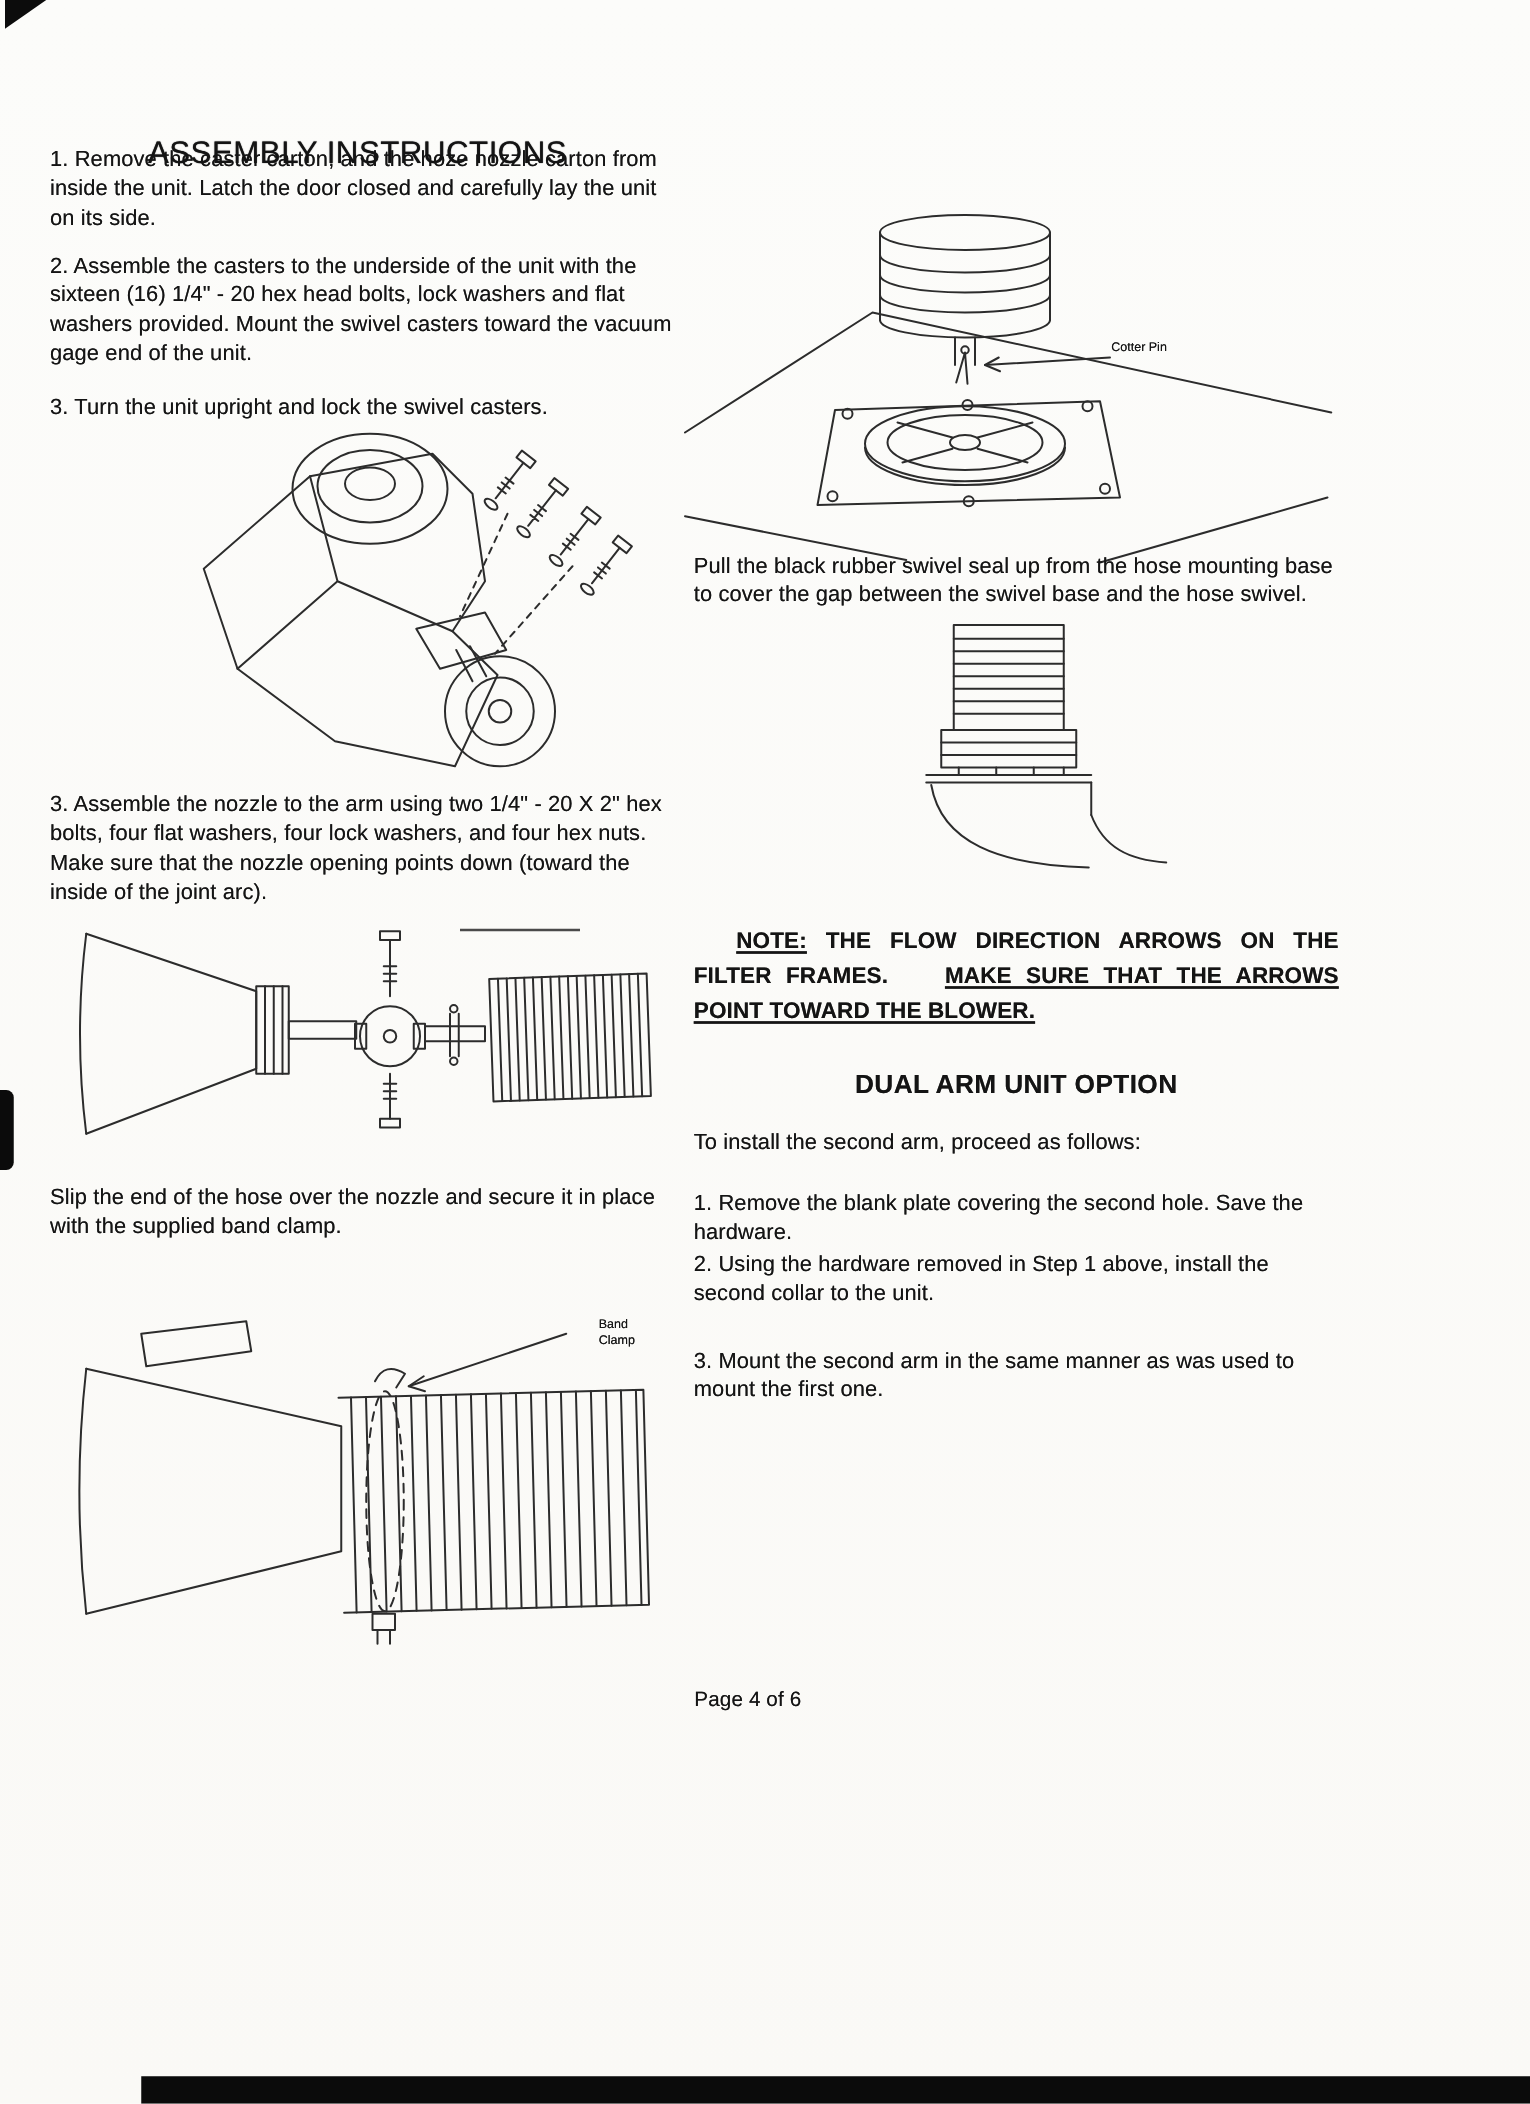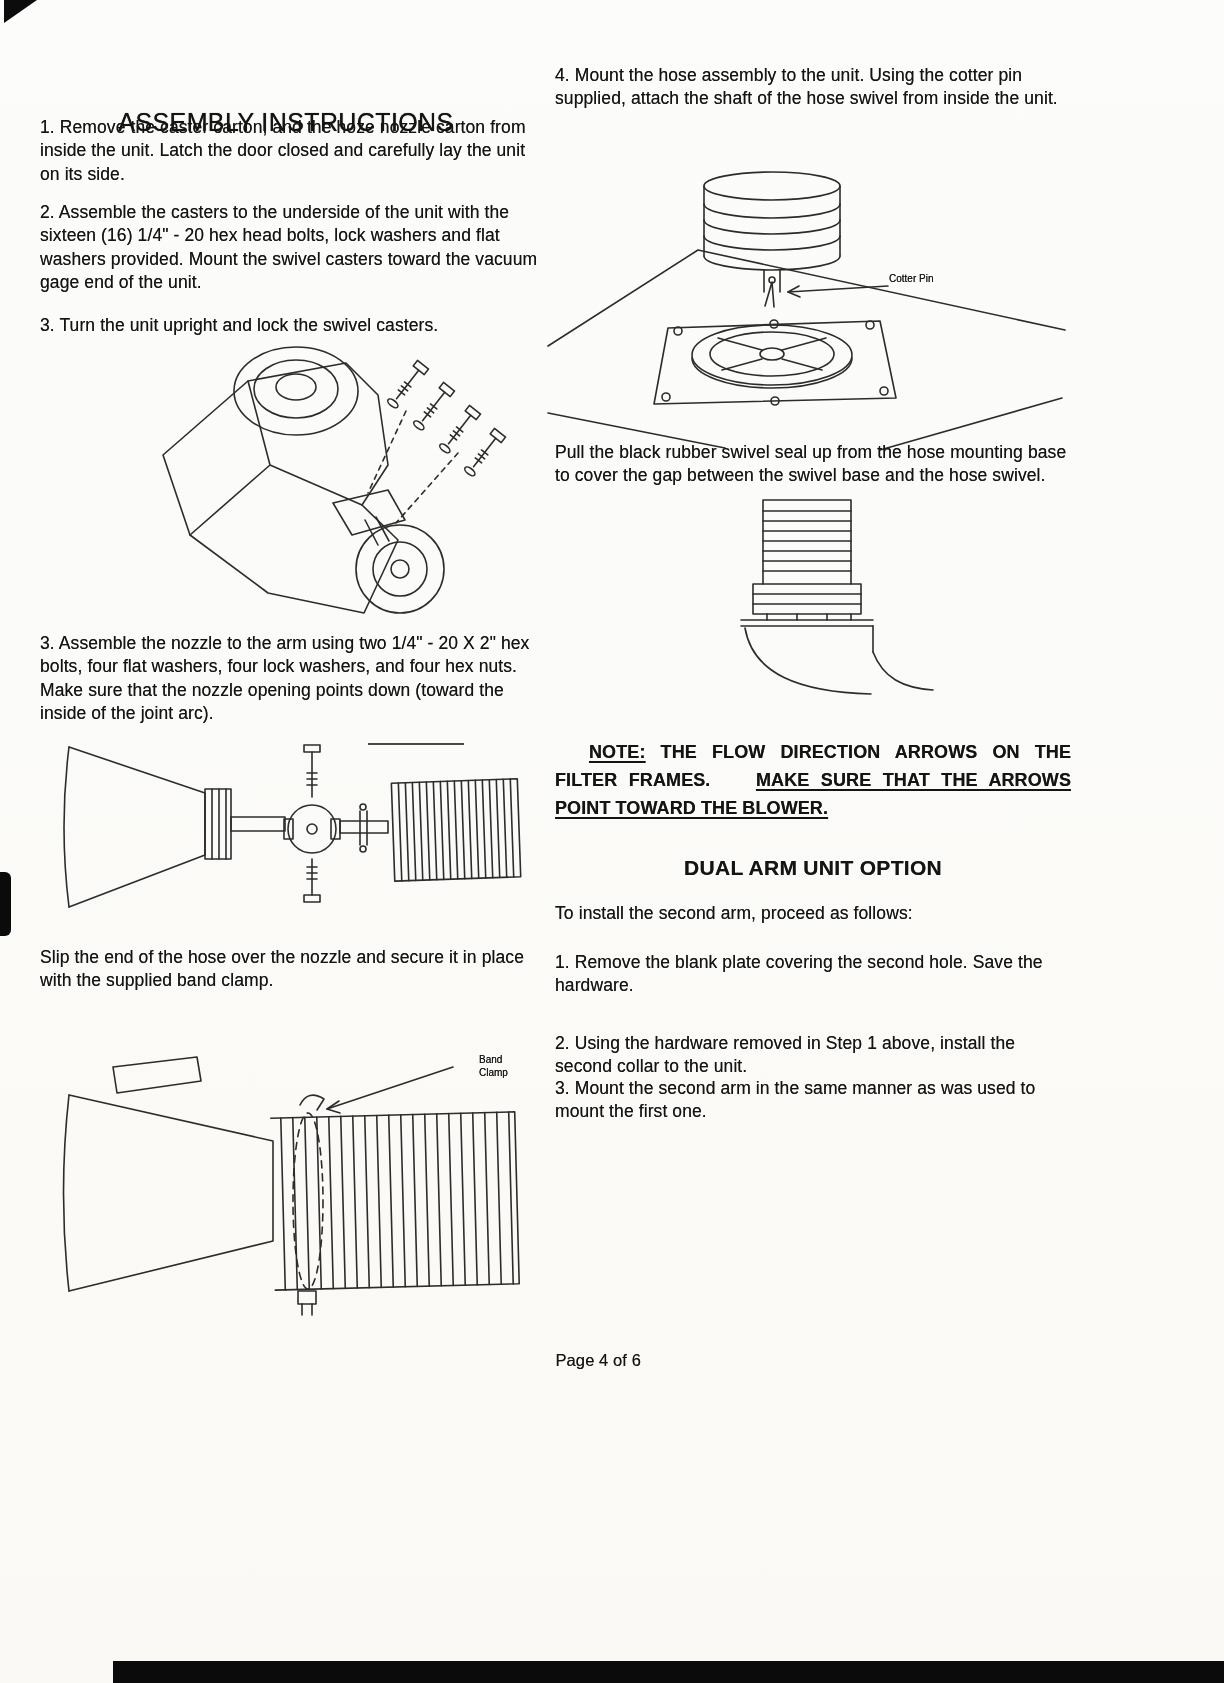--- a/index.html
+++ b/index.html
@@ -119,21 +119,20 @@
       <path d="M245,52 q8,-16 24,-6 l-7,11"></path>
       <rect x="243" y="238" width="18" height="13"></rect>
       <path d="M247,251 V262 M257,251 V262"></path>
       <path d="M398,14 L272,56"></path>
       <path d="M272,56 L284,48 M272,56 L285,60"></path>
     </g>
   </svg>
 
   <div class="para" style="left:441px;top:1349px;width:200px;text-align:right;font-size:16.5px">Page 4 of 6</div>
 
-  <div class="para" style="left:555px;top:64px;width:512px">4. Mount the hose assembly to the unit. Using the cotter pin supplied, attach the shaft of the hose swivel from inside the unit.</div>
 
   <svg style="left:550px;top:158px" width="520" height="295" viewBox="0 0 520 295">
     <g class="ink">
       <path d="M-2,188 L148,92 L515,172"></path>
       <path d="M-2,255 L175,290"></path>
       <path d="M512,240 L330,292"></path>
       <path d="M118,170 L330,163 L346,240 L104,246 Z"></path>
       <circle cx="128" cy="173" r="4"></circle>
         <circle cx="320" cy="167" r="4"></circle>
         <circle cx="334" cy="233" r="4"></circle>
@@ -180,17 +179,17 @@
     <span>THE FLOW DIRECTION ARROWS ON THE FILTER FRAMES.</span>
     <span class="u">MAKE SURE THAT THE ARROWS POINT TOWARD THE BLOWER.</span>
   </div>
 
   <div class="para h2" style="left:555px;top:854px;width:516px">DUAL ARM UNIT OPTION</div>
 
   <div class="para" style="left:555px;top:902px;width:512px">To install the second arm, proceed as follows:</div>
 
   <div class="para" style="left:555px;top:951px;width:512px">1. Remove the blank plate covering the second hole. Save the hardware.</div>
 
-  <div class="para" style="left:555px;top:1032px;width:512px">2. Using the hardware removed in Step 1 above, install the second collar to the unit.</div>
+  <div class="para" style="left:555px;top:1000px;width:512px">2. Using the hardware removed in Step 1 above, install the second collar to the unit.</div>
 
   <div class="para" style="left:555px;top:1077px;width:512px">3. Mount the second arm in the same manner as was used to mount the first one.</div>
 
 </div>
 
 </body></html>

